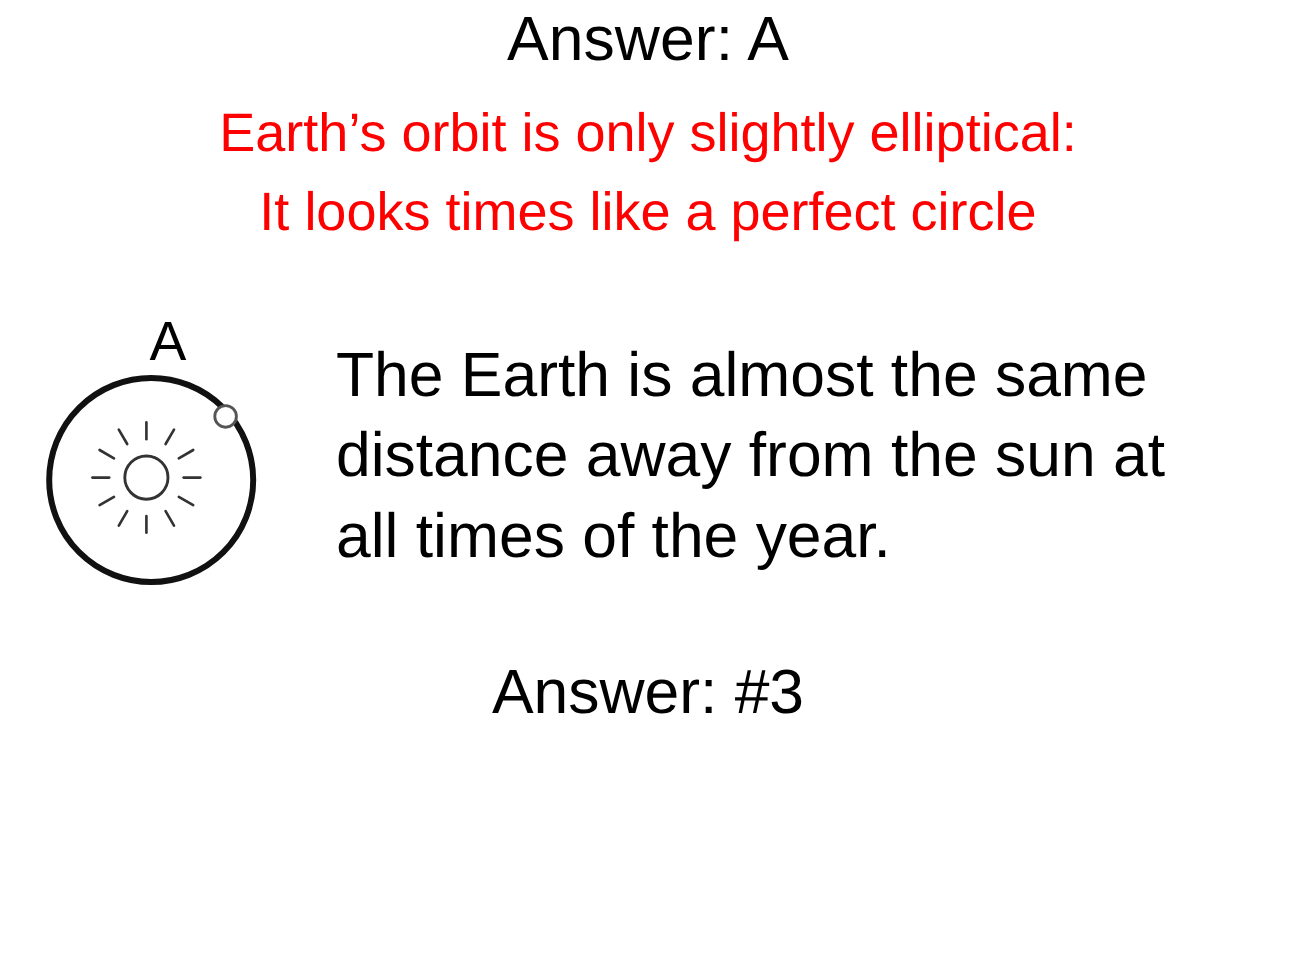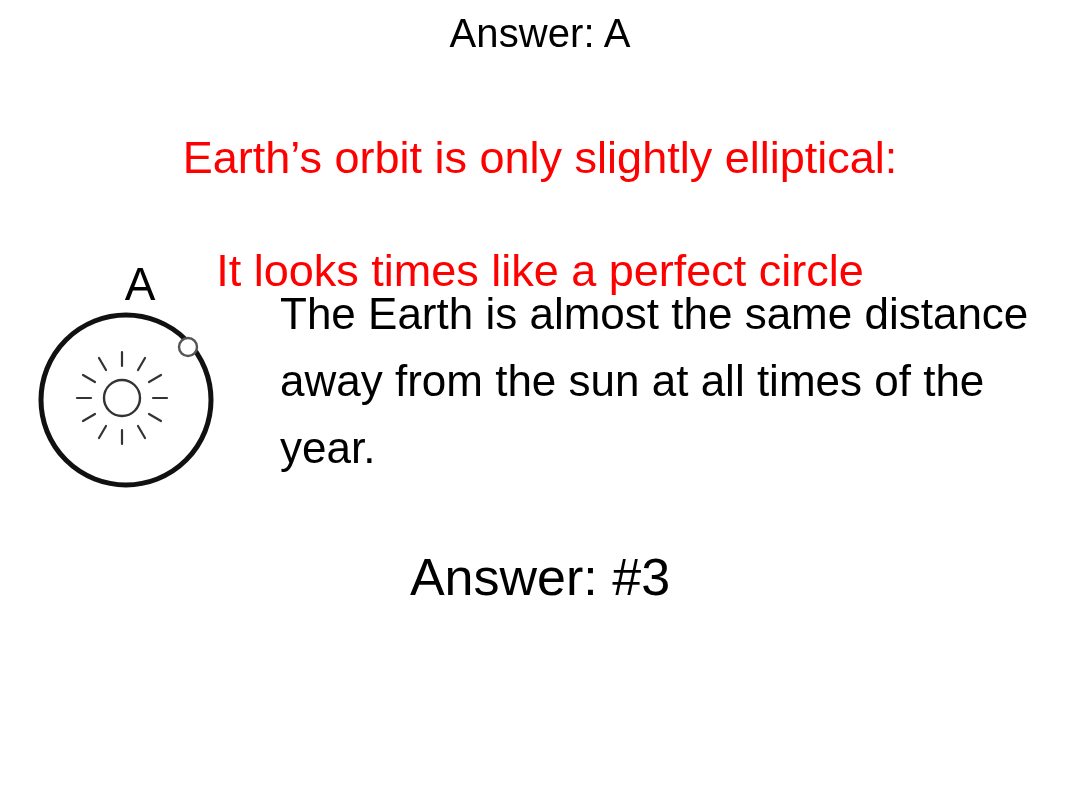--- a/index.html
+++ b/index.html
@@ -22,21 +22,21 @@
     background: #ffffff;
   }
 
   
   .answer-a-heading {
     position: absolute;
     left: 0;
     top: 2px;
     width: 1080px;
     text-align: center;
-    font-size: 40px;
+    font-size: 52px;
     line-height: 62px;
     color: #000000;
     font-weight: 400;
     letter-spacing: 0.1px;
   }
 
   
   .orbit-note {
     position: absolute;
     left: 0;
@@ -44,21 +44,20 @@
     width: 1080px;
     text-align: center;
     color: #FF0000;
     font-size: 45px;
     line-height: 66px;
     font-weight: 400;
   }
   .orbit-note .note-line {
     display: block;
     white-space: nowrap;
-    margin-top: 47px;
   }
 
   
   .orbit-figure {
     position: absolute;
     left: 22px;
     top: 258px;
     width: 230px;
     height: 235px;
   }
@@ -81,21 +80,21 @@
     display: block;
   }
 
   
   .earth-distance-text {
     position: absolute;
     left: 280px;
     top: 280px;
     width: 752px;
     color: #000000;
-    font-size: 44px;
+    font-size: 52px;
     line-height: 67px;
     font-weight: 400;
     text-align: left;
   }
 
   
   .answer-2-heading {
     position: absolute;
     left: 0;
     top: 546px;

